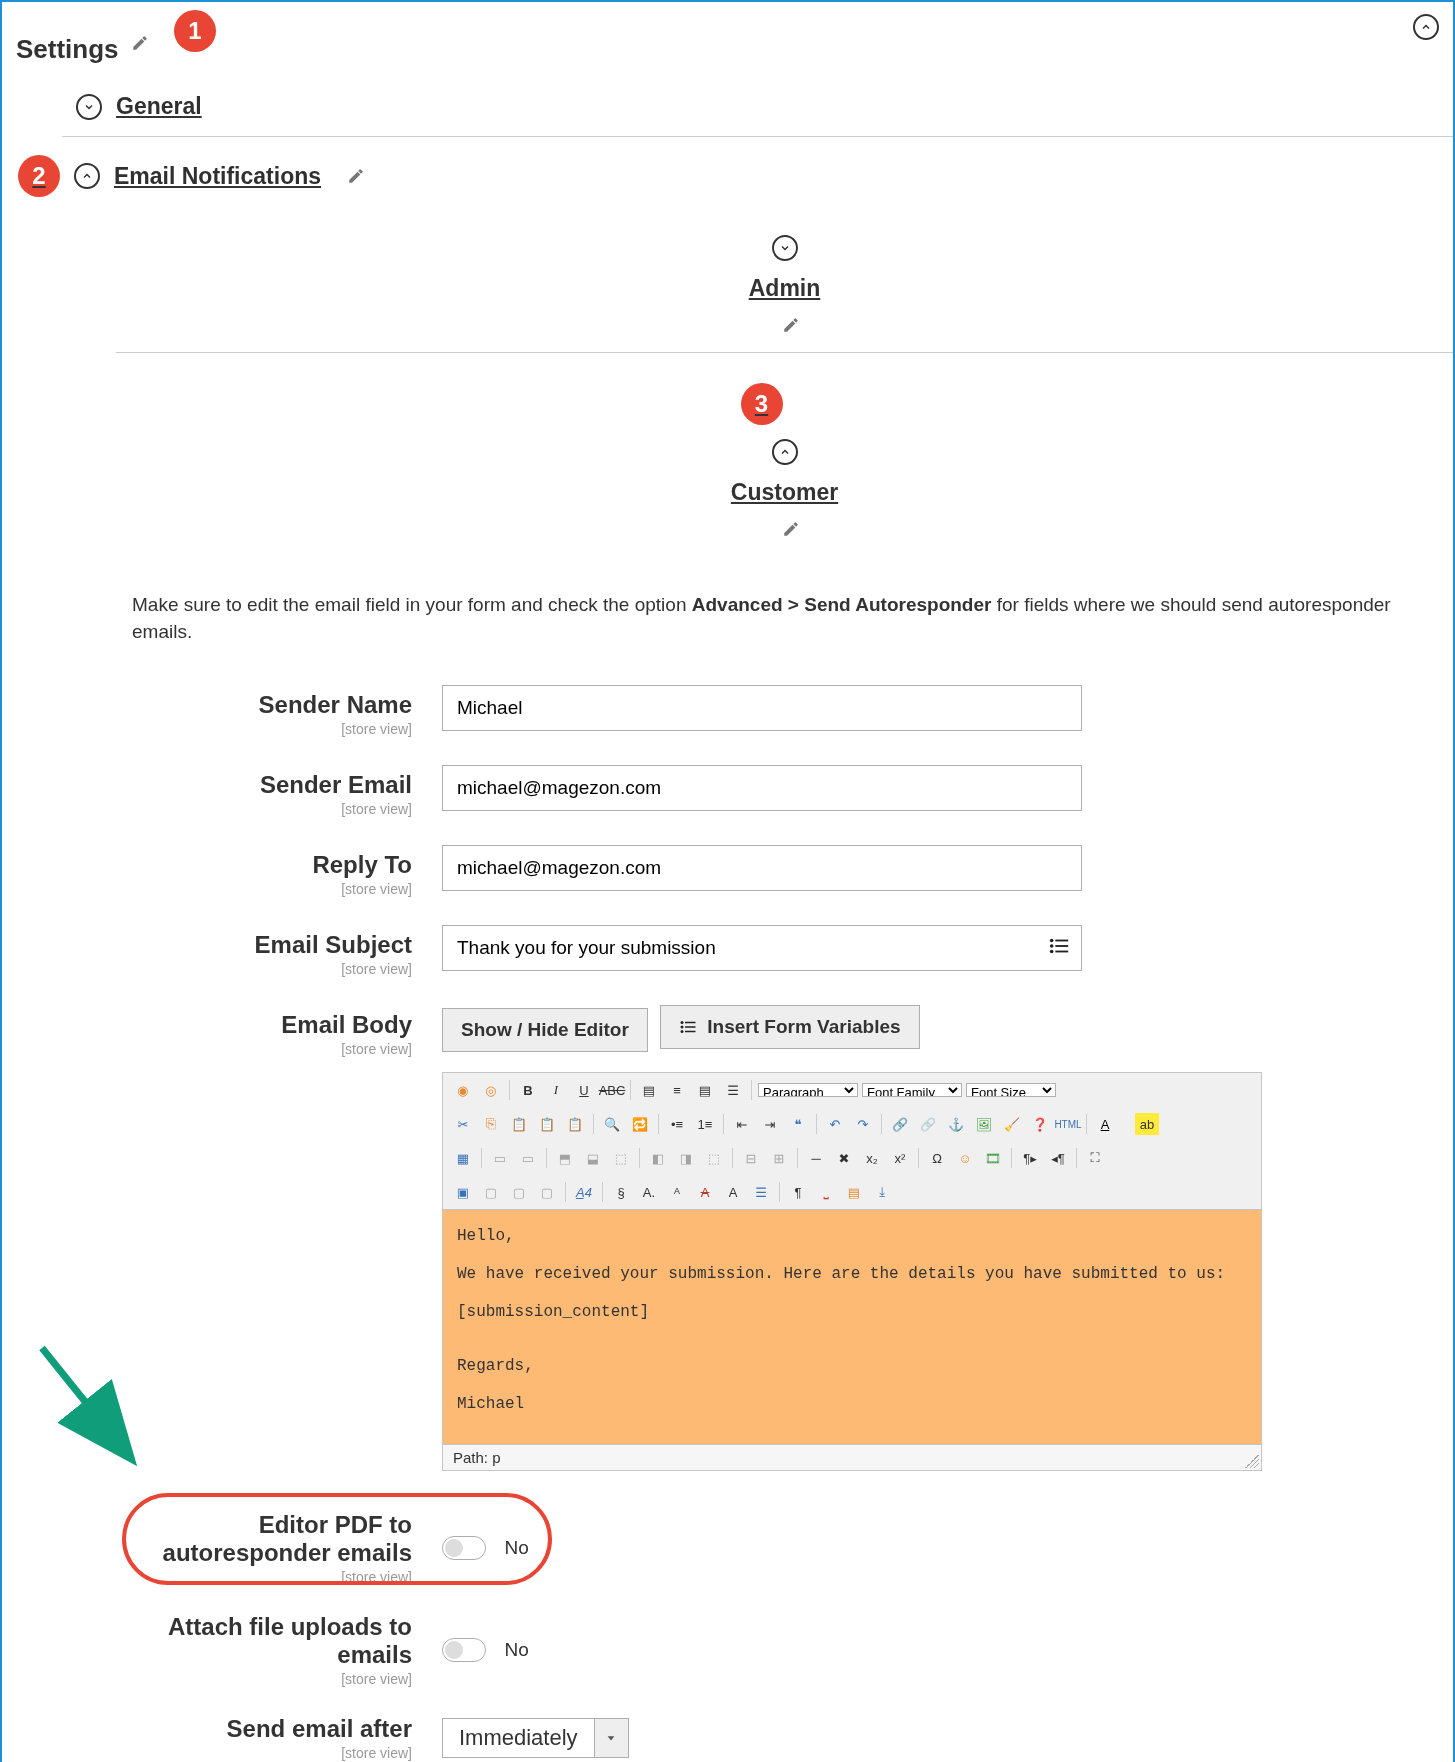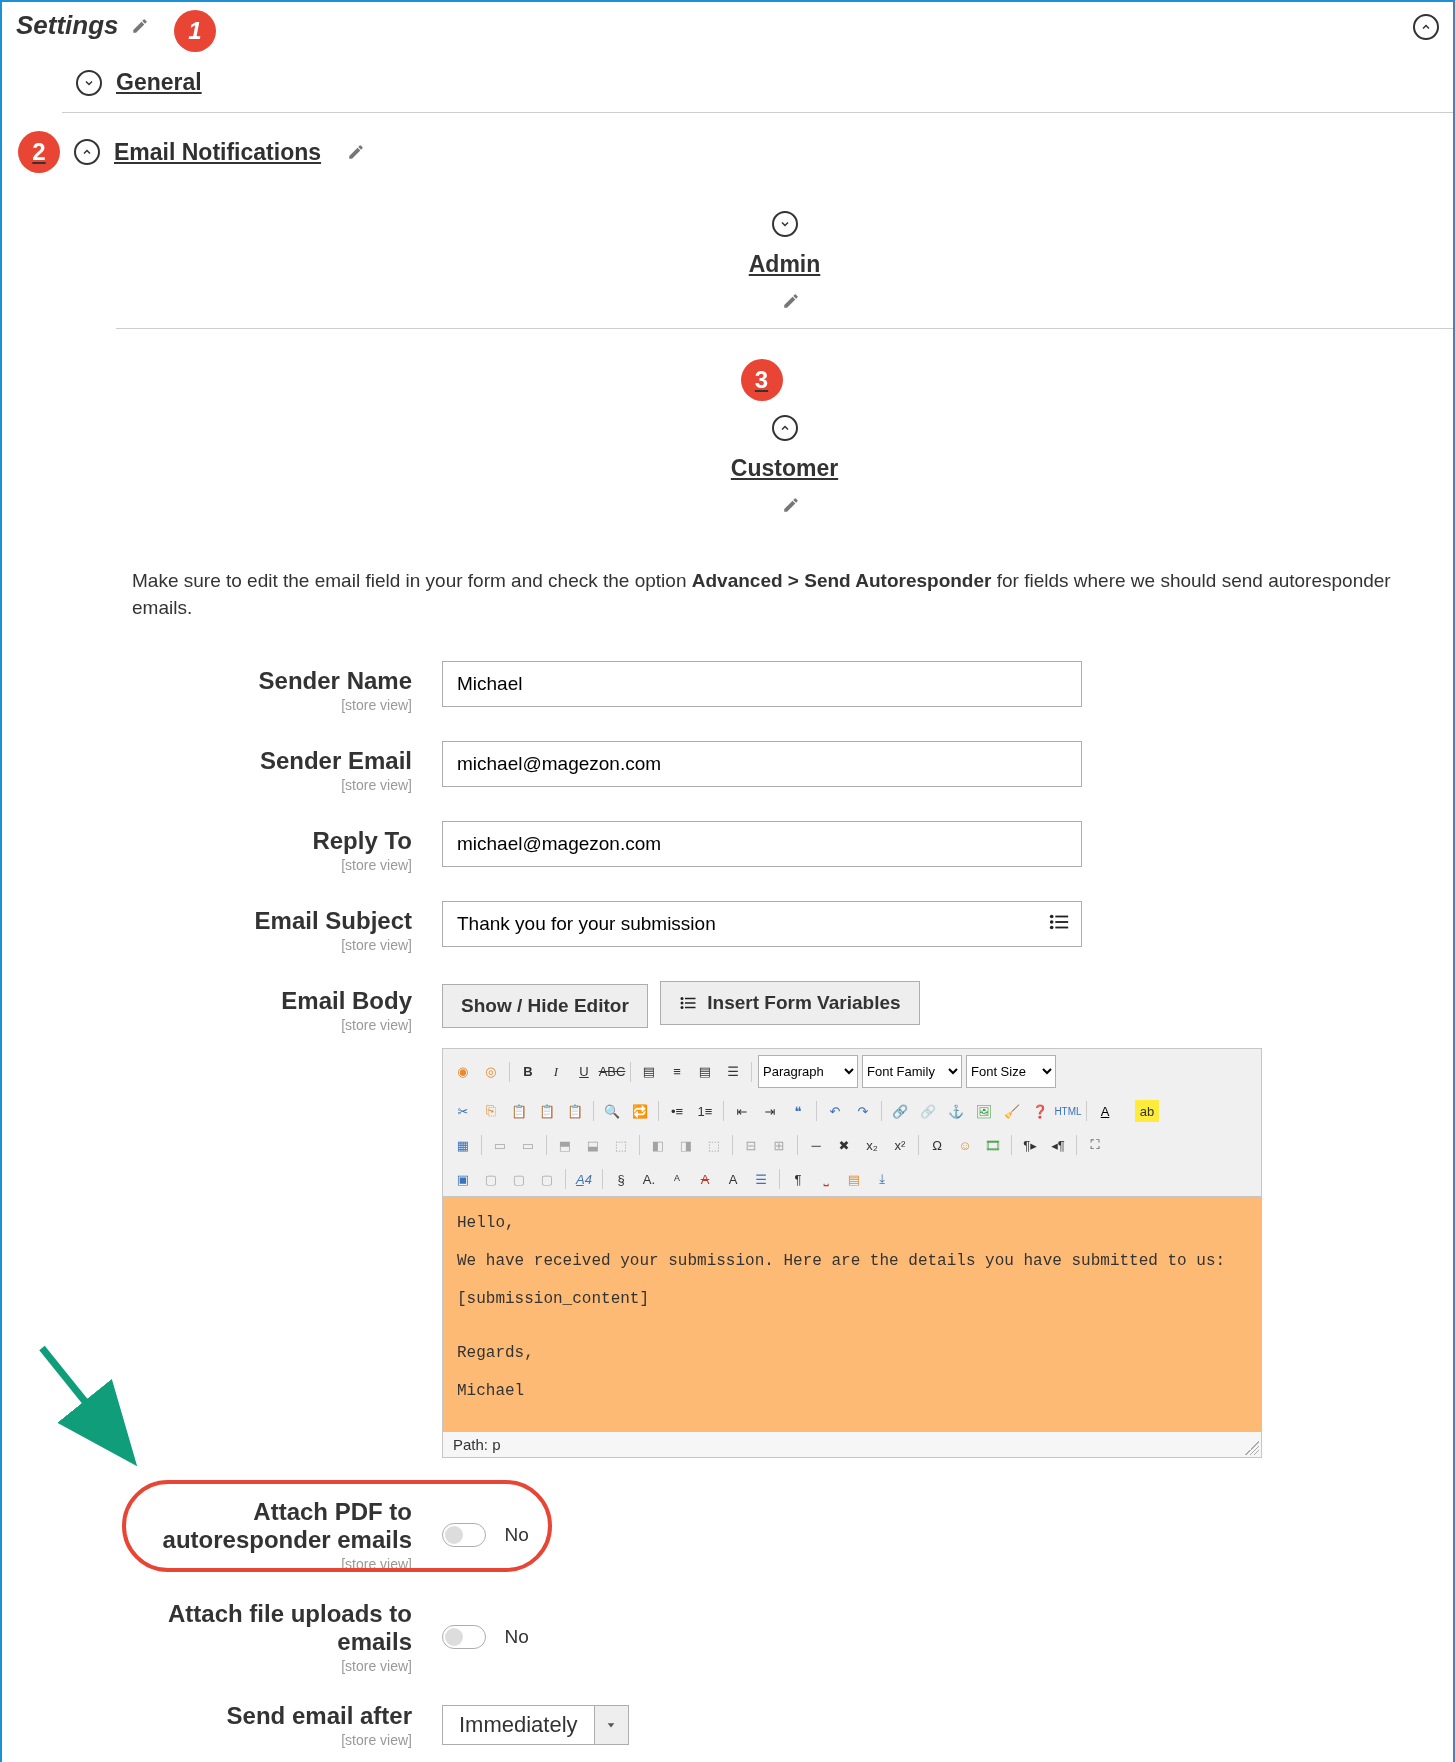--- a/index.html
+++ b/index.html
@@ -11,23 +11,21 @@
   }
   .frame {
     width: 1455px;
     border: 2px solid #1e90d6;
     position: relative;
     padding-bottom: 40px;
   }
   
   .settings-header {
     display: flex;
-    align-items: center;
-    padding: 8px 14px 10px 14px;
-    font-style: italic;
+    padding: 32px 14px 10px 14px;
   }
   .settings-header h1 {
     font-size: 26px;
     font-weight: 700;
     margin: 0;
   }
   .pencil-icon {
     margin-left: 12px;
     width: 18px; height: 18px;
     display: inline-flex;
@@ -148,21 +146,21 @@
   .tbtn {
     width: 24px; height: 22px;
     border: 1px solid transparent;
     display: inline-flex; align-items: center; justify-content: center;
     font-size: 13px;
     background: transparent;
     color: #333;
   }
   .tsep { width: 1px; height: 20px; background: #ccc; margin: 0 2px; }
   .tsel {
-    height: 33px;
+    height: 14px;
     font-size: 13px;
     border: 1px solid #b0b0b0;
     background: #fff;
   }
   .editor-content {
     width: 820px;
     border: 1px solid #c6c6c6;
     border-top: none;
     background: #fdba74;
     min-height: 230px;
@@ -522,21 +520,21 @@
             <span>Path: p</span>
             <span class="resize-grip"></span>
           </div>
         </div>
       </div>
     </div>
 
     <div class="field-row pdf-row-wrap" style="margin-top:40px; align-items:center;">
       <div class="red-oval" style="left:-10px; top:-18px; width:430px; height:92px;"></div>
       <div class="field-label-col" style="padding-top:0;">
-        <span class="field-label">Attach PDF to autoresponder emails</span>
+        <span class="field-label">Editor PDF to autoresponder emails</span>
         <span class="field-scope">[store view]</span>
       </div>
       <div>
         <span class="toggle"></span>
         <span class="toggle-label">No</span>
       </div>
     </div>
 
     <div class="field-row" style="align-items:center;">
       <div class="field-label-col" style="padding-top:0;">

